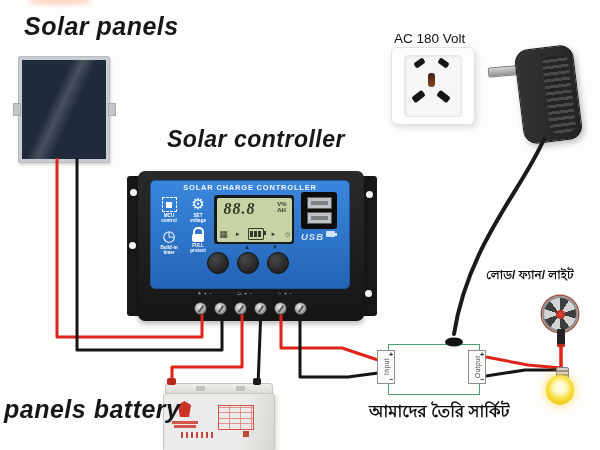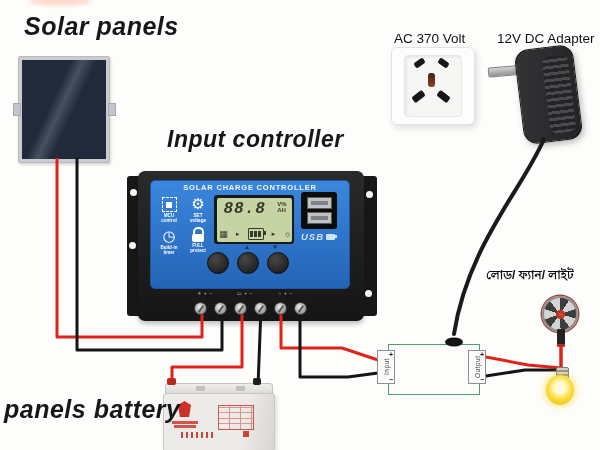--- a/index.html
+++ b/index.html
@@ -54,37 +54,37 @@
   #feat-mcu{left:152px;top:196px;} #feat-set{left:181px;top:195px;}
   #feat-timer{left:152px;top:227px;} #feat-lock{left:181px;top:226px;}
   .chip{width:13px;height:13px;border:1.6px dashed #fff;margin:1px auto 0;display:flex;align-items:center;justify-content:center;}
   .chip-in{width:6px;height:6px;background:#fff;}
   .lockbody{width:12px;height:8px;background:#fff;border-radius:2px;margin:-1px auto 0;}
   .lockarc{width:7px;height:6px;border:2px solid #fff;border-bottom:none;border-radius:5px 5px 0 0;margin:1px auto 0;}
 
   #lcd{left:214px;top:195px;width:80px;height:49px;background:#17191b;border-radius:3px;padding:2.5px;
        box-sizing:border-box;z-index:2;}
   #lcd-in{width:100%;height:100%;background:#c6d3a4;border-radius:2px;position:relative;overflow:hidden;}
-  #lcd-val{position:absolute;left:7px;top:2px;font-family:Liberation Mono, monospace;
+  #lcd-val{position:absolute;left:7px;top:2px;font-family:Liberation Serif, serif;
            font-style:italic;font-weight:bold;font-size:16px;color:#323a28;letter-spacing:1px;}
   #lcd-units{position:absolute;right:5px;top:3px;font-size:6px;font-weight:bold;color:#323a28;line-height:6.5px;text-align:left;}
   #lcd-icons{position:absolute;left:3px;bottom:2px;width:72px;display:flex;align-items:center;
              justify-content:space-between;color:#323a28;}
   #lcd-icons .g{font-size:9px;} #lcd-icons .a{font-size:6px;}
   .lcd-batt{width:14px;height:10px;border:1.4px solid #323a28;border-radius:1px;display:flex;gap:1.5px;
             align-items:center;justify-content:center;position:relative;}
   .lcd-batt i{display:block;width:2.5px;height:6px;background:#323a28;}
   .lcd-batt::after{content:"";position:absolute;right:-3px;top:2px;width:2px;height:4px;background:#323a28;}
 
   #usb-block{left:301px;top:192px;width:36px;height:37px;background:#0c0c0c;border-radius:3px;z-index:2;
              display:flex;flex-direction:column;gap:3px;align-items:center;justify-content:center;}
   .usb-port{width:25px;height:12px;background:#bfc3c8;border:1px solid #5c5c5c;box-sizing:border-box;position:relative;}
   .usb-port::after{content:"";position:absolute;left:3px;top:3px;right:3px;height:4px;background:#7d8187;}
   #usb-label{left:301px;top:231px;z-index:2;color:#cfe2f7;font-weight:bold;font-style:italic;
-             font-size:9.5px;letter-spacing:1px;display:flex;align-items:center;gap:2px;}
+             font-size:9.5px;letter-spacing:1px;display:flex;gap:2px;}
   .usb-batt{width:9px;height:6px;background:#cfe2f7;border-radius:1px;position:relative;display:inline-block;}
   .usb-batt::after{content:"";position:absolute;right:-2px;top:1.5px;width:2px;height:3px;background:#cfe2f7;}
 
   .cbtn{width:22px;height:22px;border-radius:50%;z-index:2;border:1px solid #101010;box-sizing:border-box;
         background:radial-gradient(circle at 35% 30%,#474747,#242424 70%);}
   #btn1{left:207px;top:252px;} #btn2{left:237px;top:252px;} #btn3{left:267px;top:252px;}
   .bmark{z-index:2;color:#0e2a52;font-size:6px;font-weight:bold;}
   #bm1{left:211px;top:245px;width:14px;height:6px;background:#0e2a52;border-radius:2px;}
   #bm2{left:244px;top:244px;} #bm3{left:272px;top:244px;letter-spacing:1px;}
 
@@ -163,25 +163,25 @@
   #wires{position:absolute;left:0;top:0;z-index:2;}
 </style>
 </head>
 <body>
 
 <div id="stage">
 
   <div id="smudge" class="abs"></div>
 
   <div id="t-panels" class="abs big-title">Solar panels</div>
-  <div id="t-controller" class="abs big-title">Input controller</div>
+  <div id="t-controller" class="abs big-title">Solar controller</div>
   <div id="t-battery" class="abs big-title">panels battery</div>
-  <div id="t-ac" class="abs small-title">AC 370 Volt</div>
-  <div id="t-dc" class="abs small-title">12V DC Adapter</div>
+  <div id="t-ac" class="abs small-title">AC 180 Volt</div>
   <div id="t-load" class="abs bn">লোড/ ফ্যান/ লাইট</div>
+  <div id="t-circuit" class="abs bn">আমাদের তৈরি সার্কিট</div>
 
   <div id="panel" class="abs">
     <div id="panel-cells"></div>
   </div>
   <div id="panel-sheen" class="abs"></div>
   <div id="clip-l" class="abs clip"></div>
   <div id="clip-r" class="abs clip"></div>
 
   <svg id="wires" width="600" height="450">
 

